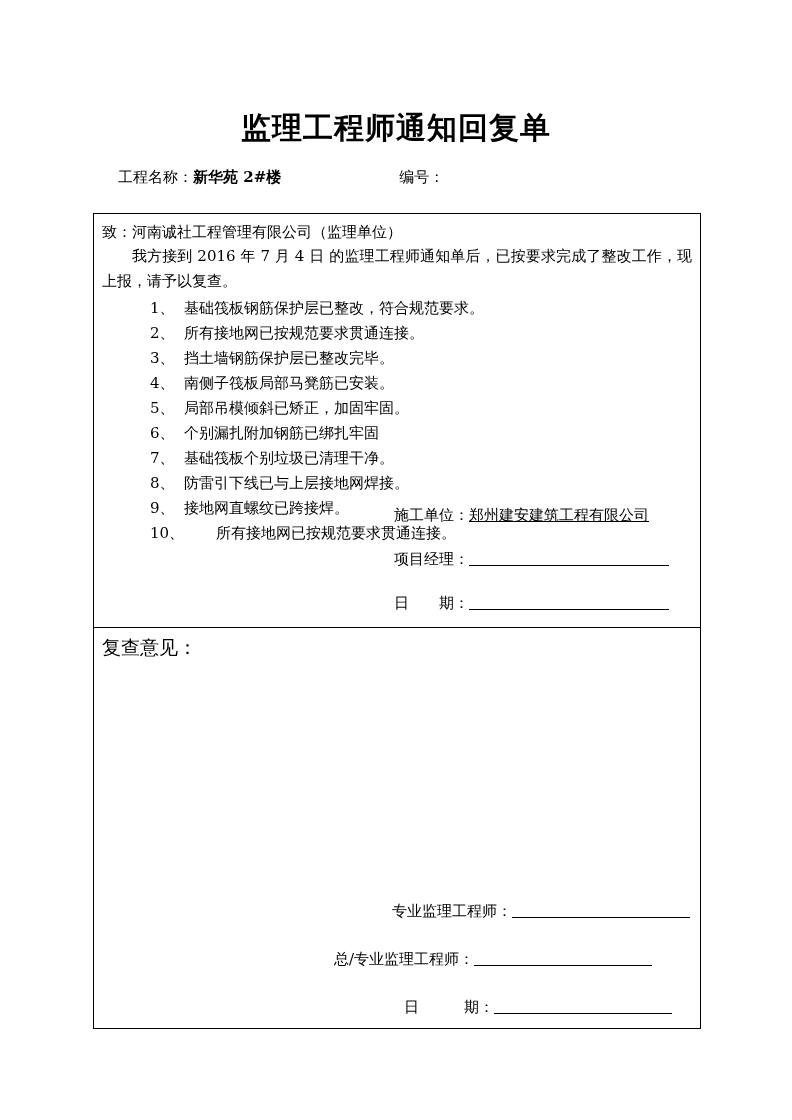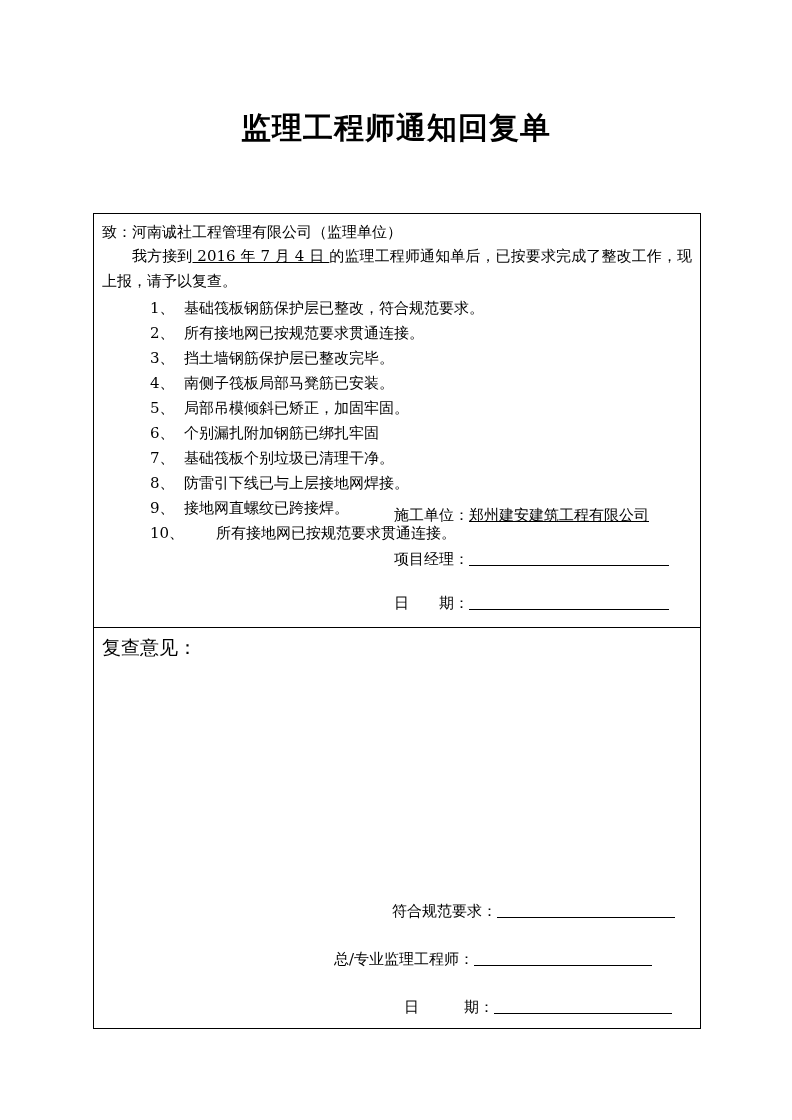--- a/index.html
+++ b/index.html
@@ -82,21 +82,20 @@
     white-space: nowrap;
   }
   .para {
     font-size: 15px;
     line-height: 25px;
     margin: 0;
     text-align: justify;
     text-indent: 2em;
   }
   .u-date {
-    text-decoration: underline;
     white-space: nowrap;
     margin-top: 48px;
   }
 
   .item-list {
     margin: 2px 0 0 0;
     padding: 0;
     list-style: none;
   }
   .item-list li {
@@ -162,20 +161,23 @@
   .r2 { padding-left: 0px; }
   .r3 { padding-left: 70px; }
 </style>
 </head>
 <body>
 
 <div class="page">
 
   <div class="doc-title">监理工程师通知回复单</div>
 
+  <div class="header-row">
+    <span class="proj-label">工程名称：</span><span class="proj-value">新华苑 2#楼</span><span class="num-label">编号：</span>
+  </div>
 
   <div class="form-table">
 
     <div class="cell-upper">
 
       <p class="to-line">致：河南诚社工程管理有限公司（监理单位）</p>
 
       <p class="para"><span>我方接到</span><span class="u-date"> 2016 年 7 月 4 日 </span><span>的监理工程师通知单后，已按要求完成了整改工作，现上报，请予以复查。</span></p>
 
       <ul class="item-list">
@@ -196,21 +198,21 @@
         <div class="sig-line"><span class="sig-label">项目经理：</span><span class="sig-blank"></span></div>
         <div class="sig-line"><span class="sig-label sp">日　　期：</span><span class="sig-blank"></span></div>
       </div>
 
     </div>
 
     <div class="cell-lower">
       <p class="review-label">复查意见：</p>
 
       <div class="sig-block-2">
-        <div class="sig-line r1"><span class="sig-label">符合规范要求：</span><span class="sig-blank"></span></div>
+        <div class="sig-line r1"><span class="sig-label">专业监理工程师：</span><span class="sig-blank"></span></div>
         <div class="sig-line r2"><span class="sig-label">总/专业监理工程师：</span><span class="sig-blank"></span></div>
         <div class="sig-line r3"><span class="sig-label sp">日　　　期：</span><span class="sig-blank"></span></div>
       </div>
     </div>
 
   </div>
 
 </div>
 
 </body></html>

